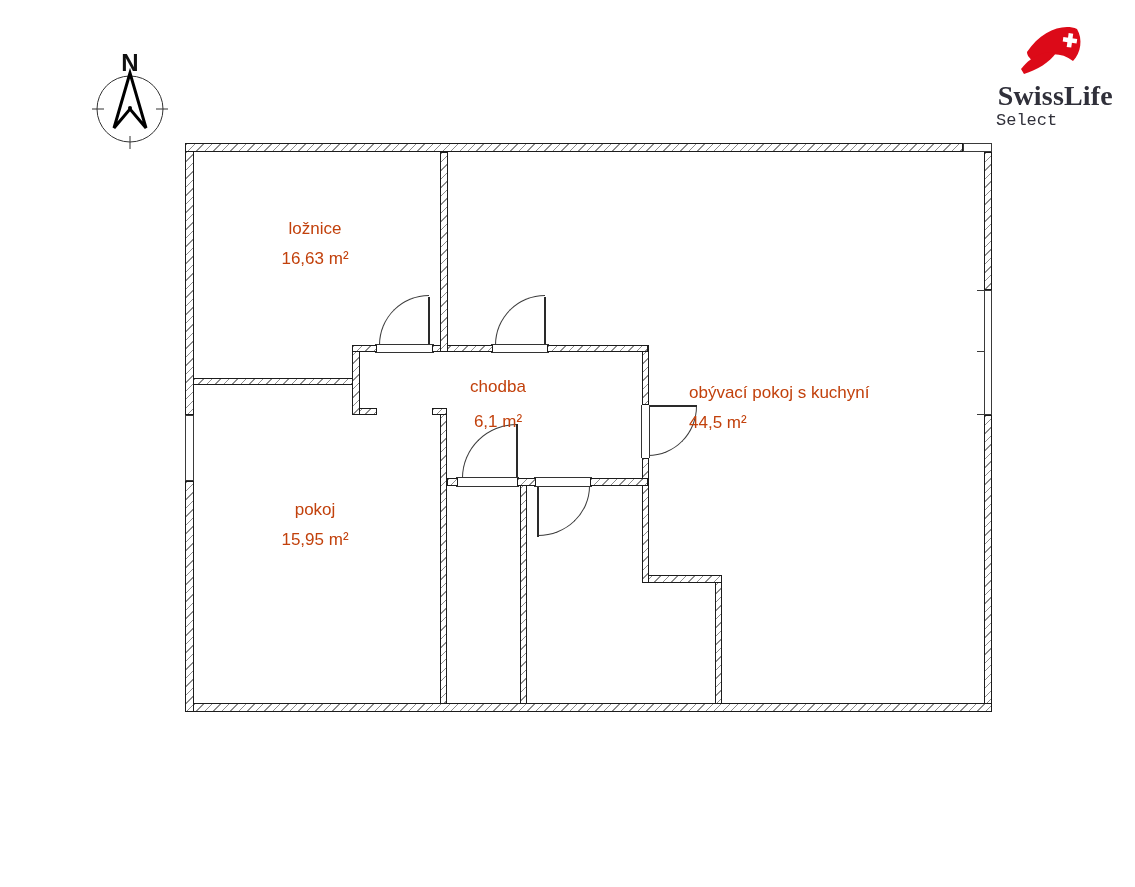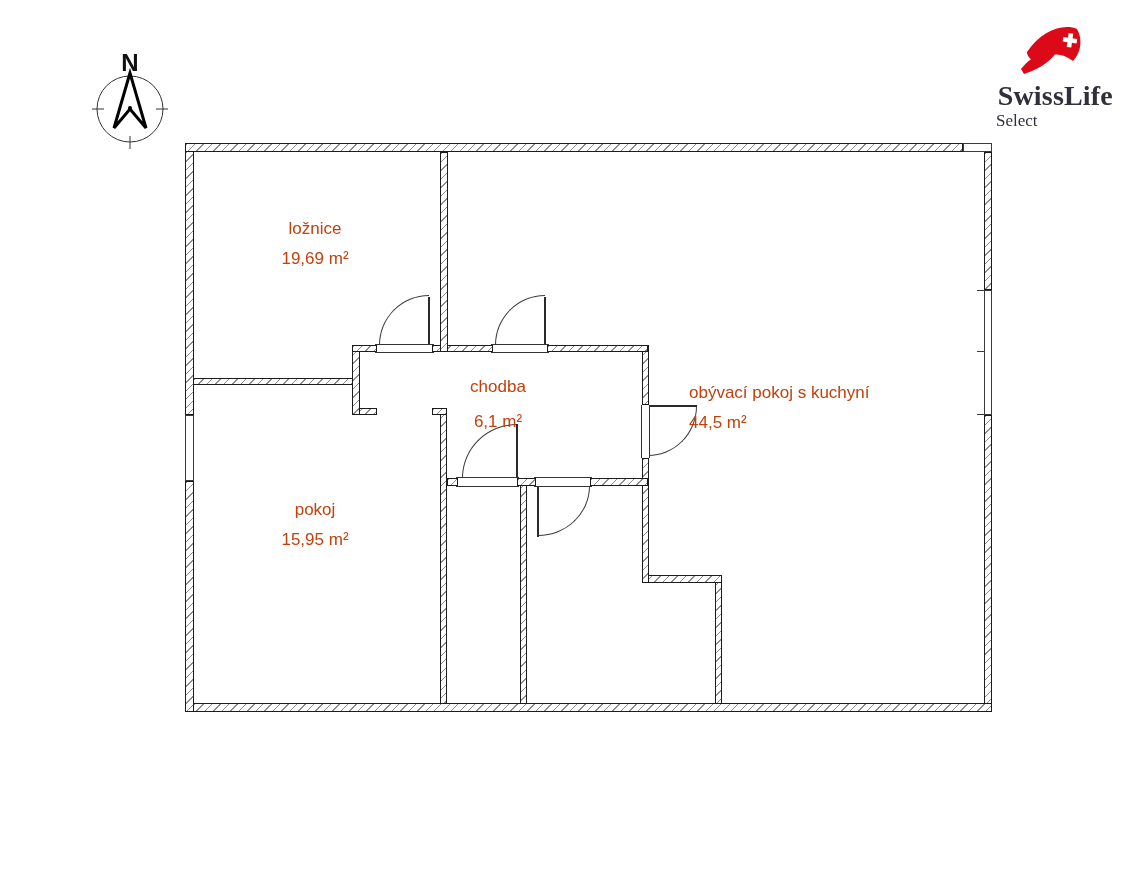--- a/index.html
+++ b/index.html
@@ -28,21 +28,21 @@
 
   
   #compass{position:absolute;left:85px;top:42px;width:95px;height:118px;}
 
   
   #logo{position:absolute;left:985px;top:22px;width:130px;height:110px;text-align:right;}
   #logo-mark{position:absolute;left:28px;top:0;width:76px;height:60px;}
   #logo-brand{position:absolute;left:8px;top:58px;width:120px;
               font-family:"Liberation Serif", serif;font-size:28px;font-weight:600;
               letter-spacing:0.2px;color:#30303a;}
-  #logo-sub{position:absolute;left:11px;top:89px;font-family:Liberation Serif, serif;
+  #logo-sub{position:absolute;left:11px;top:89px;font-family:Liberation Mono, monospace;
             font-size:17px;color:#30303a;}
 </style>
 </head>
 <body>
 
 <div id="plan">
 
   <div class="arc arc-br" style="left: 538px; top: 486px; width: 52px; height: 50px;"></div>
     <div class="arc arc-tl" style="left: 462px; top: 424px; width: 55px; height: 54px;"></div>
     <div class="arc arc-br" style="left: 648px; top: 406px; width: 49px; height: 50px;"></div>
@@ -105,21 +105,21 @@
         <rect x="50" y="16" width="14" height="4.6" fill="#ffffff"></rect>
         <rect x="54.7" y="11.3" width="4.6" height="14" fill="#ffffff"></rect>
       </g>
     </svg>
     <div id="logo-brand">SwissLife</div>
     <div id="logo-sub">Select</div>
   </div>
 
   <div class="label center" style="left:235px;top:219px;width:160px">
     <div class="l1">ložnice</div>
-    <div class="l2">19,69 m²</div>
+    <div class="l2">16,63 m²</div>
   </div>
 
   <div class="label center" style="left:418px;top:377px;width:160px">
     <div class="l1" style="margin-bottom:16px">chodba</div>
     <div class="l2">6,1 m²</div>
   </div>
 
   <div class="label" style="left:689px;top:383px">
     <div class="l1">obývací pokoj s kuchyní</div>
     <div class="l2">44,5 m²</div>

